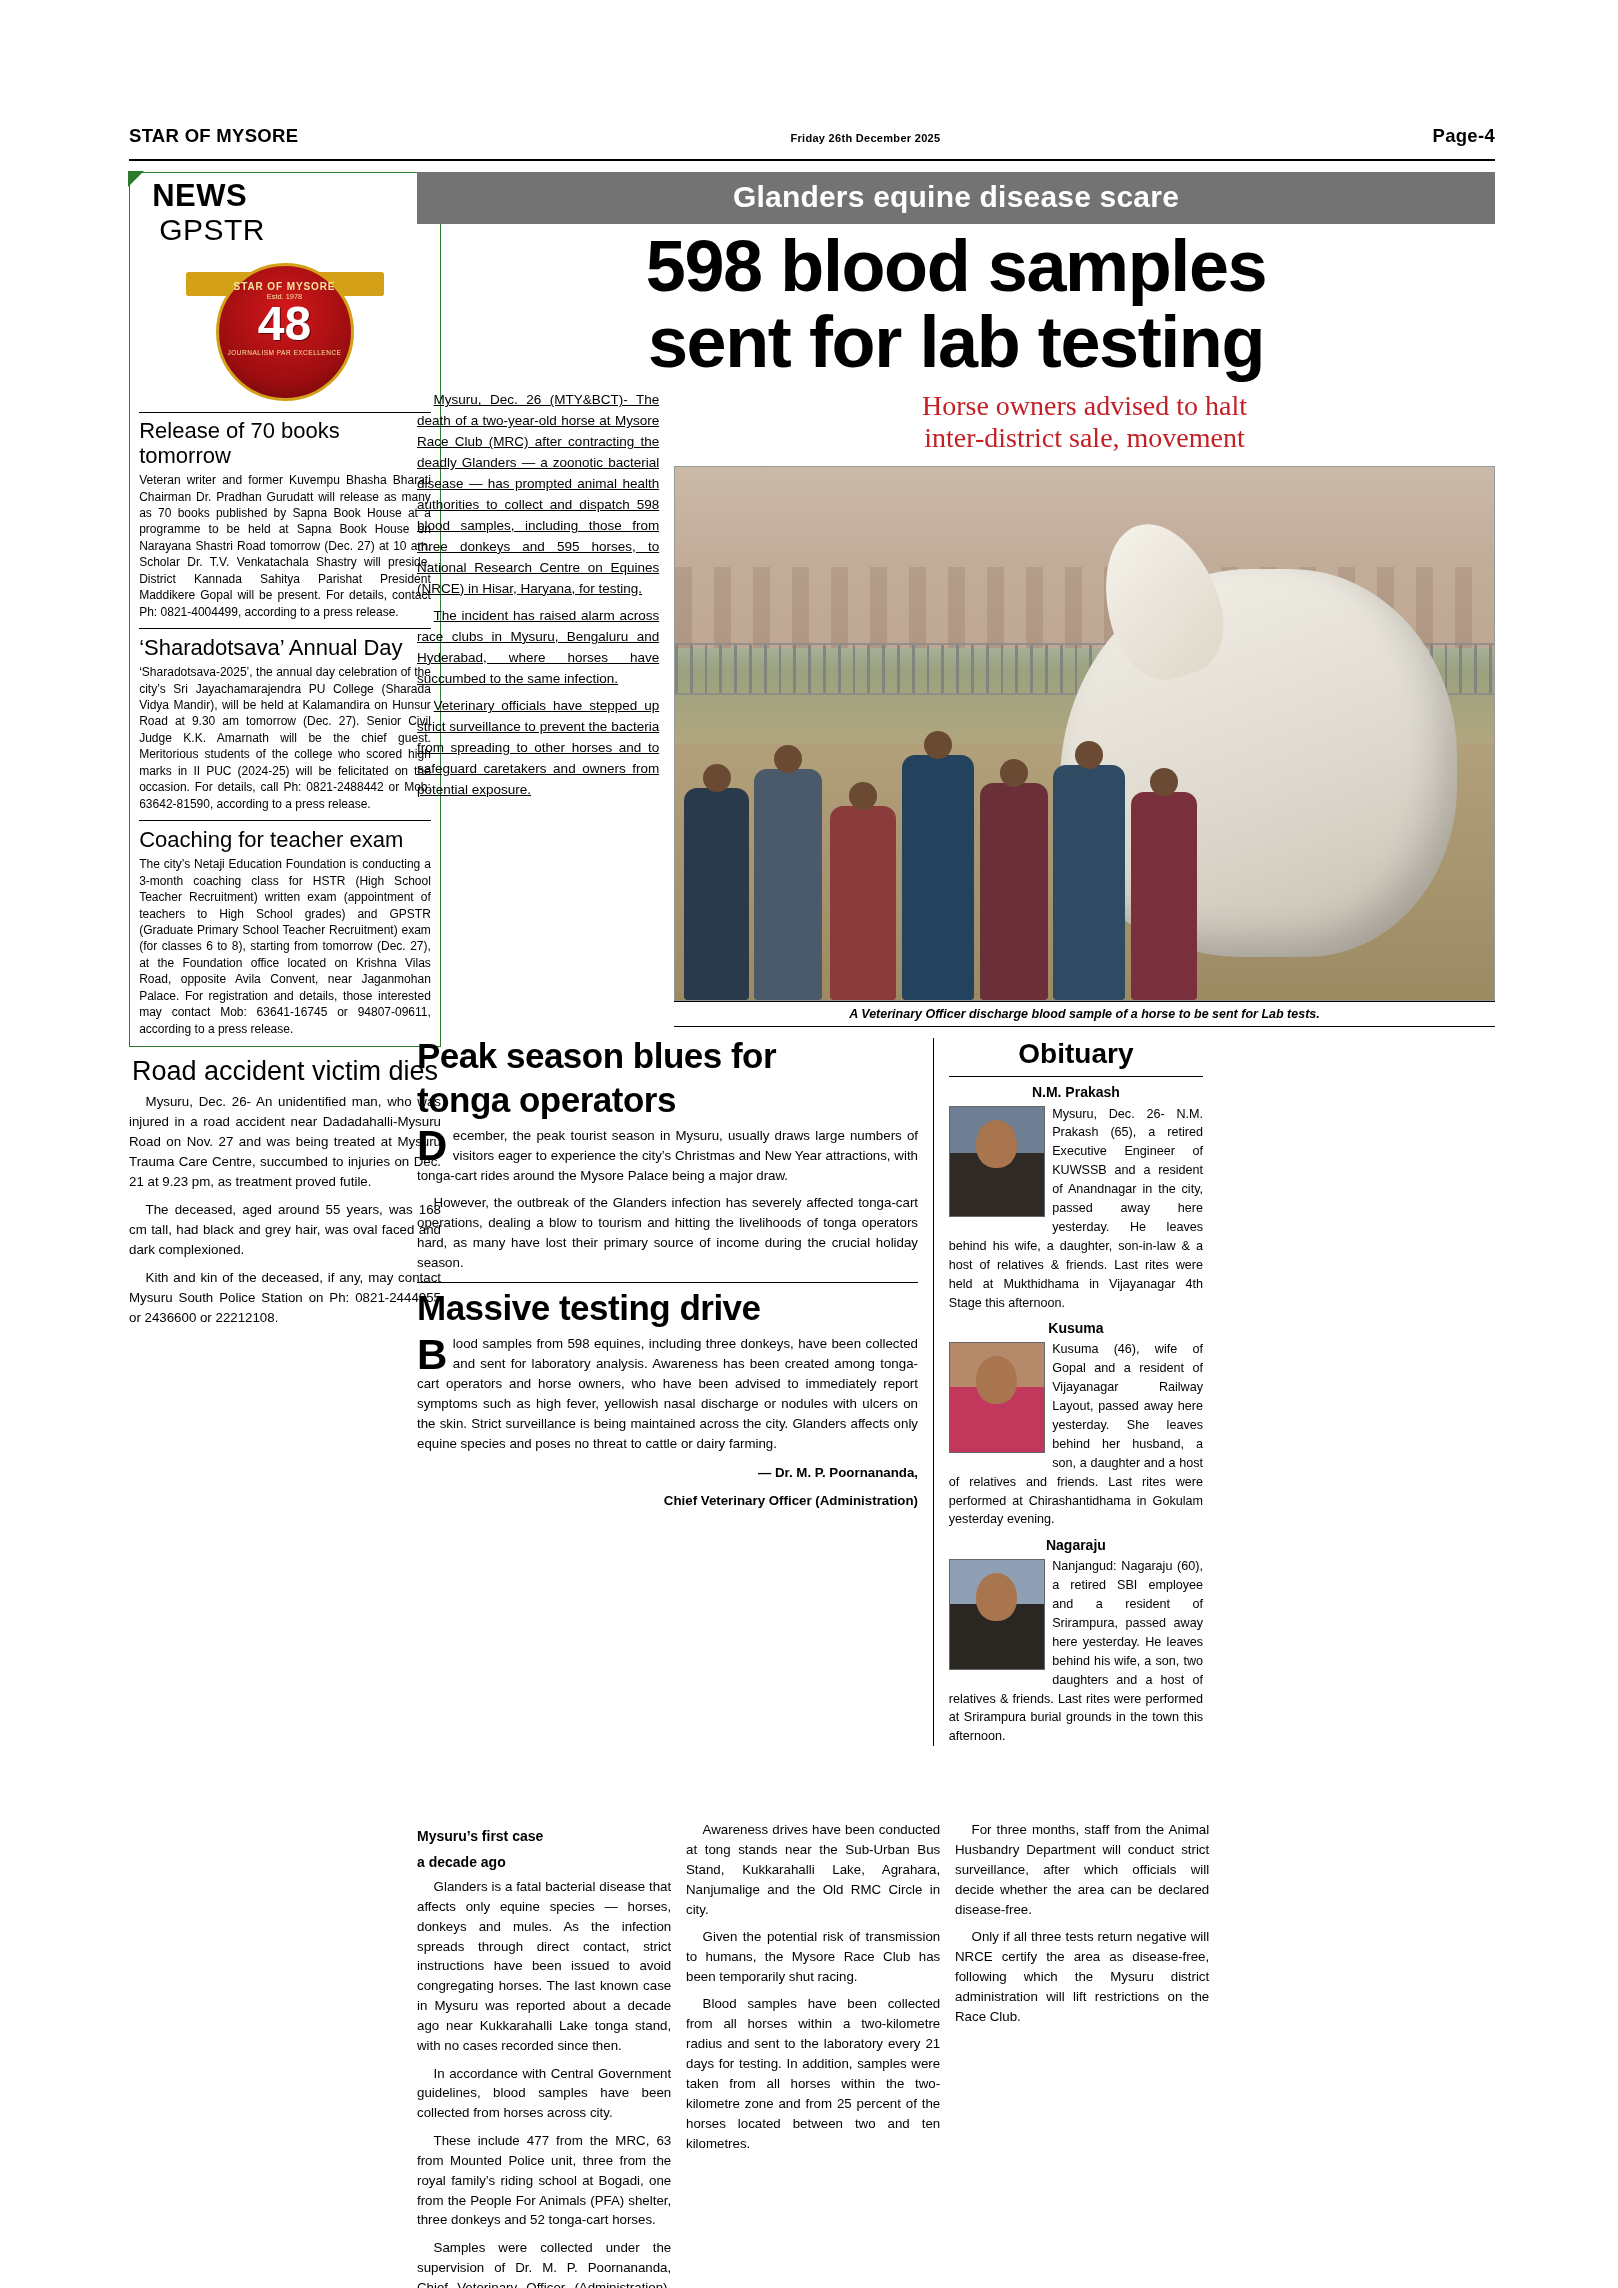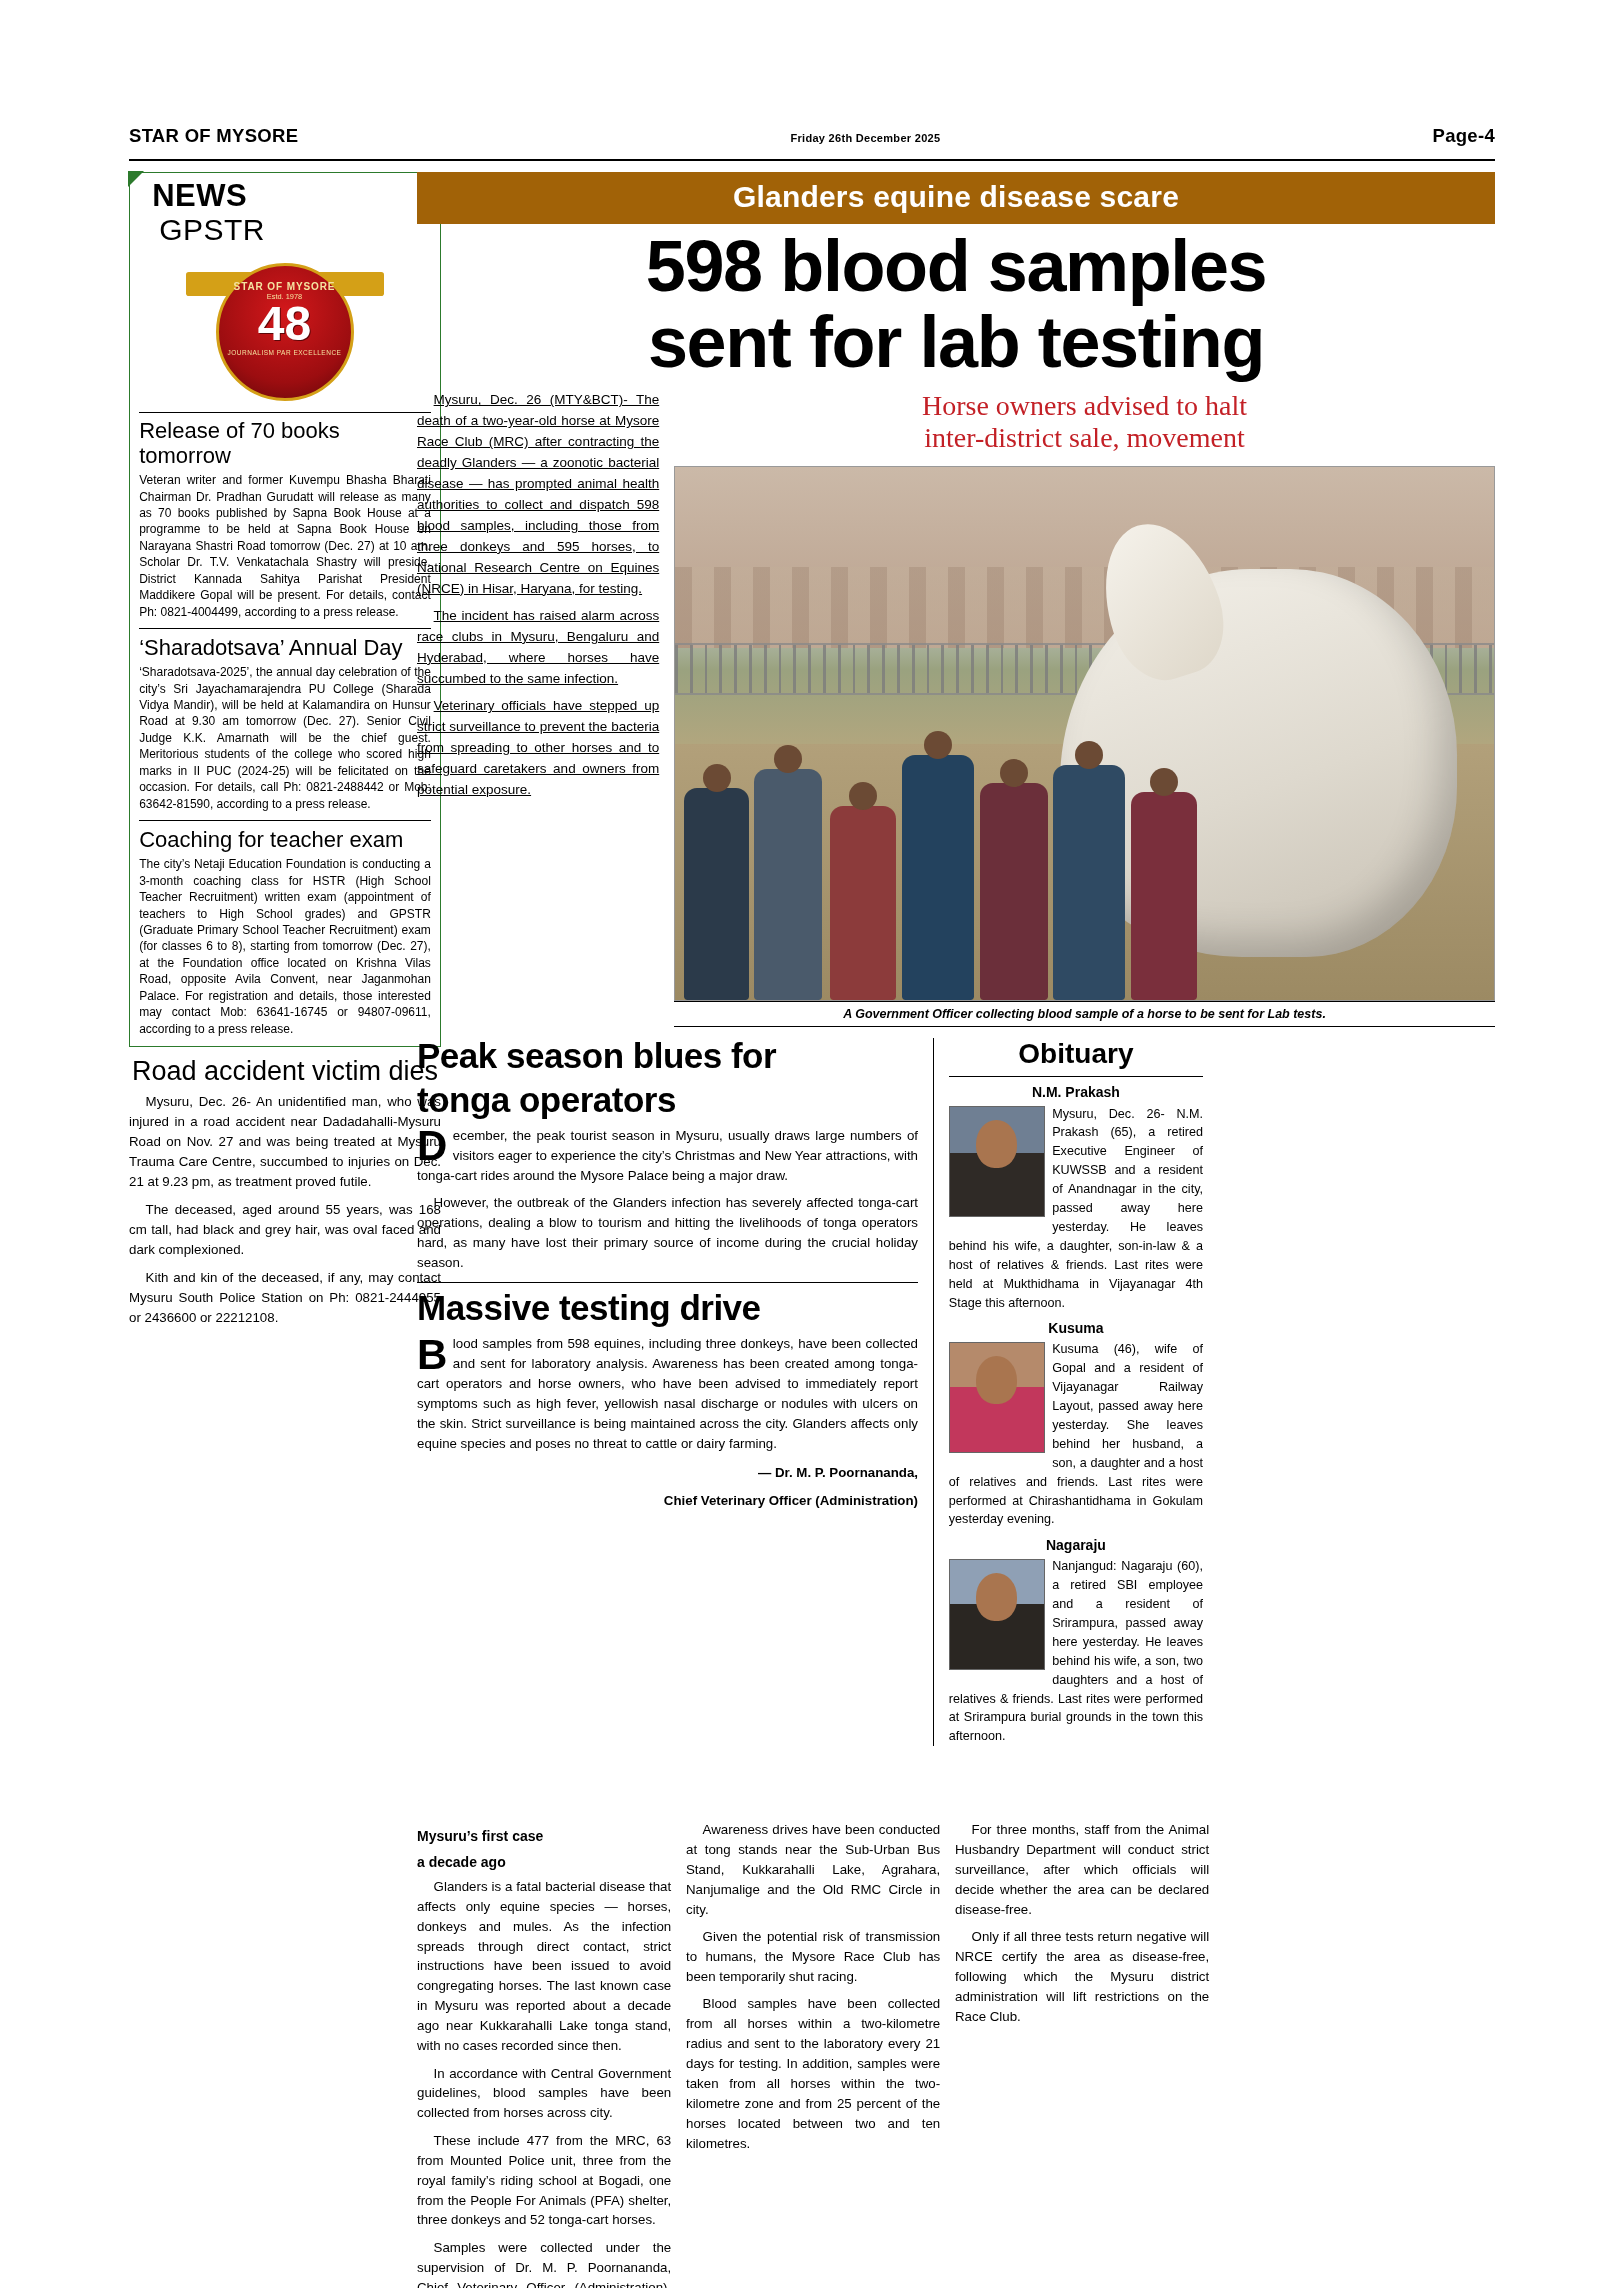--- a/index.html
+++ b/index.html
@@ -156,21 +156,21 @@
   .road-body p { margin: 0 0 8.3px 0; text-indent: 16.6px;}
 
   
   .main {
     position: absolute;
     left: 417px;
     top: 172px;
     width: 1078px;
   }
   .banner {
-    background: #a16207;
+    background: #737373;
     color: #fff;
     text-align: center;
     font-size: 30px;
     font-weight: bold;
     padding: 8.3px 0 10px 0;
     letter-spacing: 0.2px;
   }
   .headline {
     font-size: 72px;
     font-weight: bold;
@@ -451,21 +451,21 @@
           <div class="people">
             <div class="p" style="left:9.2px;width:65px;height:212px;background:#2b3a4a;"></div>
             <div class="p" style="left:79px;width:68px;height:231px;background:#4a5a6b;"></div>
             <div class="p" style="left:155px;width:66px;height:194px;background:#8c3b3b;"></div>
             <div class="p" style="left:227px;width:72px;height:245px;background:#23425e;"></div>
             <div class="p" style="left:305px;width:68px;height:217px;background:#6b2f3a;"></div>
             <div class="p" style="left:378px;width:72px;height:235px;background:#2f4a63;"></div>
             <div class="p" style="left:456px;width:66px;height:208px;background:#7a2f3c;"></div>
           </div>
         </div>
-        <div class="caption-bar">A Government Officer collecting blood sample of a horse to be sent for Lab tests.</div>
+        <div class="caption-bar">A Veterinary Officer discharge blood sample of a horse to be sent for Lab tests.</div>
       </div>
     </div>
 
     <div class="lower">
       <div class="col-mid">
         <div class="sec-head">Peak season blues for</div>
         <div class="sec-head">tonga operators</div>
         <div class="body2">
           <p class="noind dropcap">December, the peak tourist season in Mysuru, usually draws large numbers of visitors eager to experience the city’s Christmas and New Year attractions, with tonga-cart rides around the Mysore Palace being a major draw.</p>
           <p>However, the outbreak of the Glanders infection has severely affected tonga-cart operations, dealing a blow to tourism and hitting the livelihoods of tonga operators hard, as many have lost their primary source of income during the crucial holiday season.</p>

